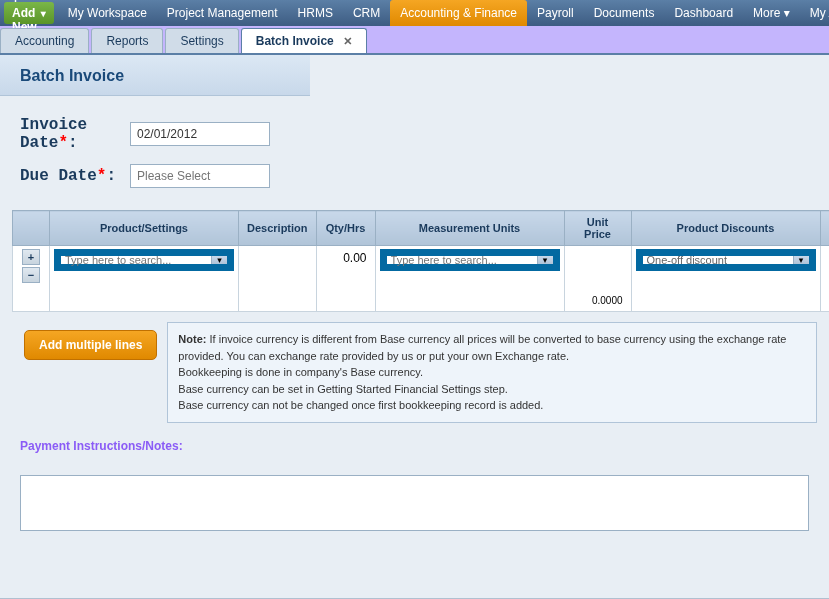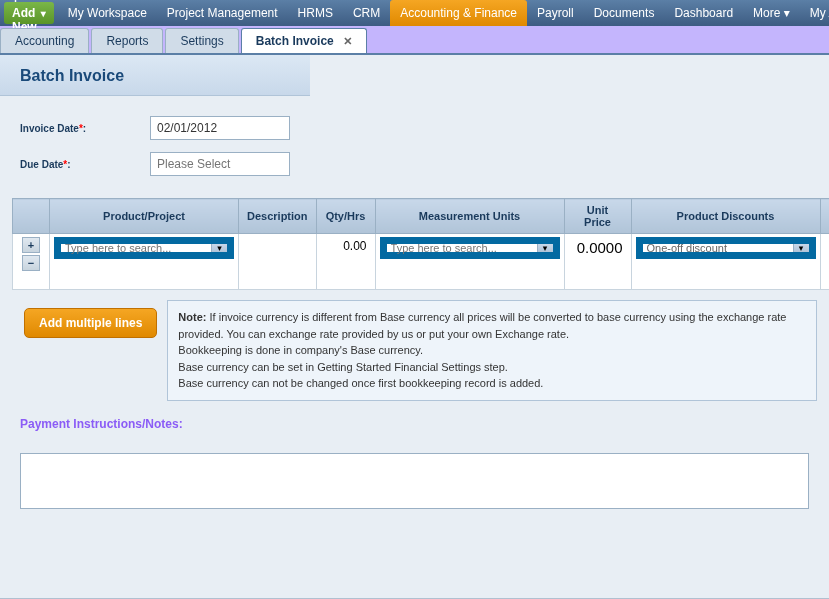--- a/index.html
+++ b/index.html
@@ -99,24 +99,25 @@
     .form-section {
       padding: 20px 20px 10px 20px;
       background: #e8eef4;
     }
     .form-row {
       display: flex;
       align-items: center;
       margin-bottom: 12px;
     }
     .form-label {
-      width: 130px;
+      width: 110px;
       font-weight: bold;
       color: #1a3a5c;
-      font-size: 10px;
+      font-size: 16px;
+      font-family: Liberation Mono, monospace;
     }
     .required { color: red; }
     .form-input {
       border: 1px solid #9ab0c4;
       background: #fff;
       padding: 3px 6px;
       font-size: 12px;
       width: 140px;
       height: 24px;
       color: #333;
@@ -209,23 +210,24 @@
       border: none;
       text-align: right;
       font-size: 12px;
       padding: 2px 4px;
       outline: none;
     }
     .unit-price-input {
       width: 58px;
       border: none;
       text-align: right;
-      font-size: 15px;
+      font-size: 10px;
       padding: 2px 4px;
       outline: none;
+      margin-top: 44px;
     }
     .discount-val-input {
       width: 38px;
       border: none;
       text-align: right;
       font-size: 12px;
       padding: 2px 4px;
       outline: none;
     }
 
@@ -344,21 +346,21 @@
       </div>
       <input class="form-input placeholder-style" type="text" placeholder="Please Select" style="">
     </div>
   </div>
 
   <div class="table-section">
     <table class="invoice-table">
       <thead>
         <tr>
           <th class="col-controls"></th>
-          <th class="col-product">Product/Project</th>
+          <th class="col-product">Product/Settings</th>
           <th class="col-desc">Description</th>
           <th class="col-qty">Qty/Hrs</th>
           <th class="col-meas">Measurement Units</th>
           <th class="col-unit">Unit Price</th>
           <th class="col-disc">Product Discounts</th>
           <th class="col-discval">Discou...</th>
         </tr>
       </thead>
       <tbody>
         <tr>

